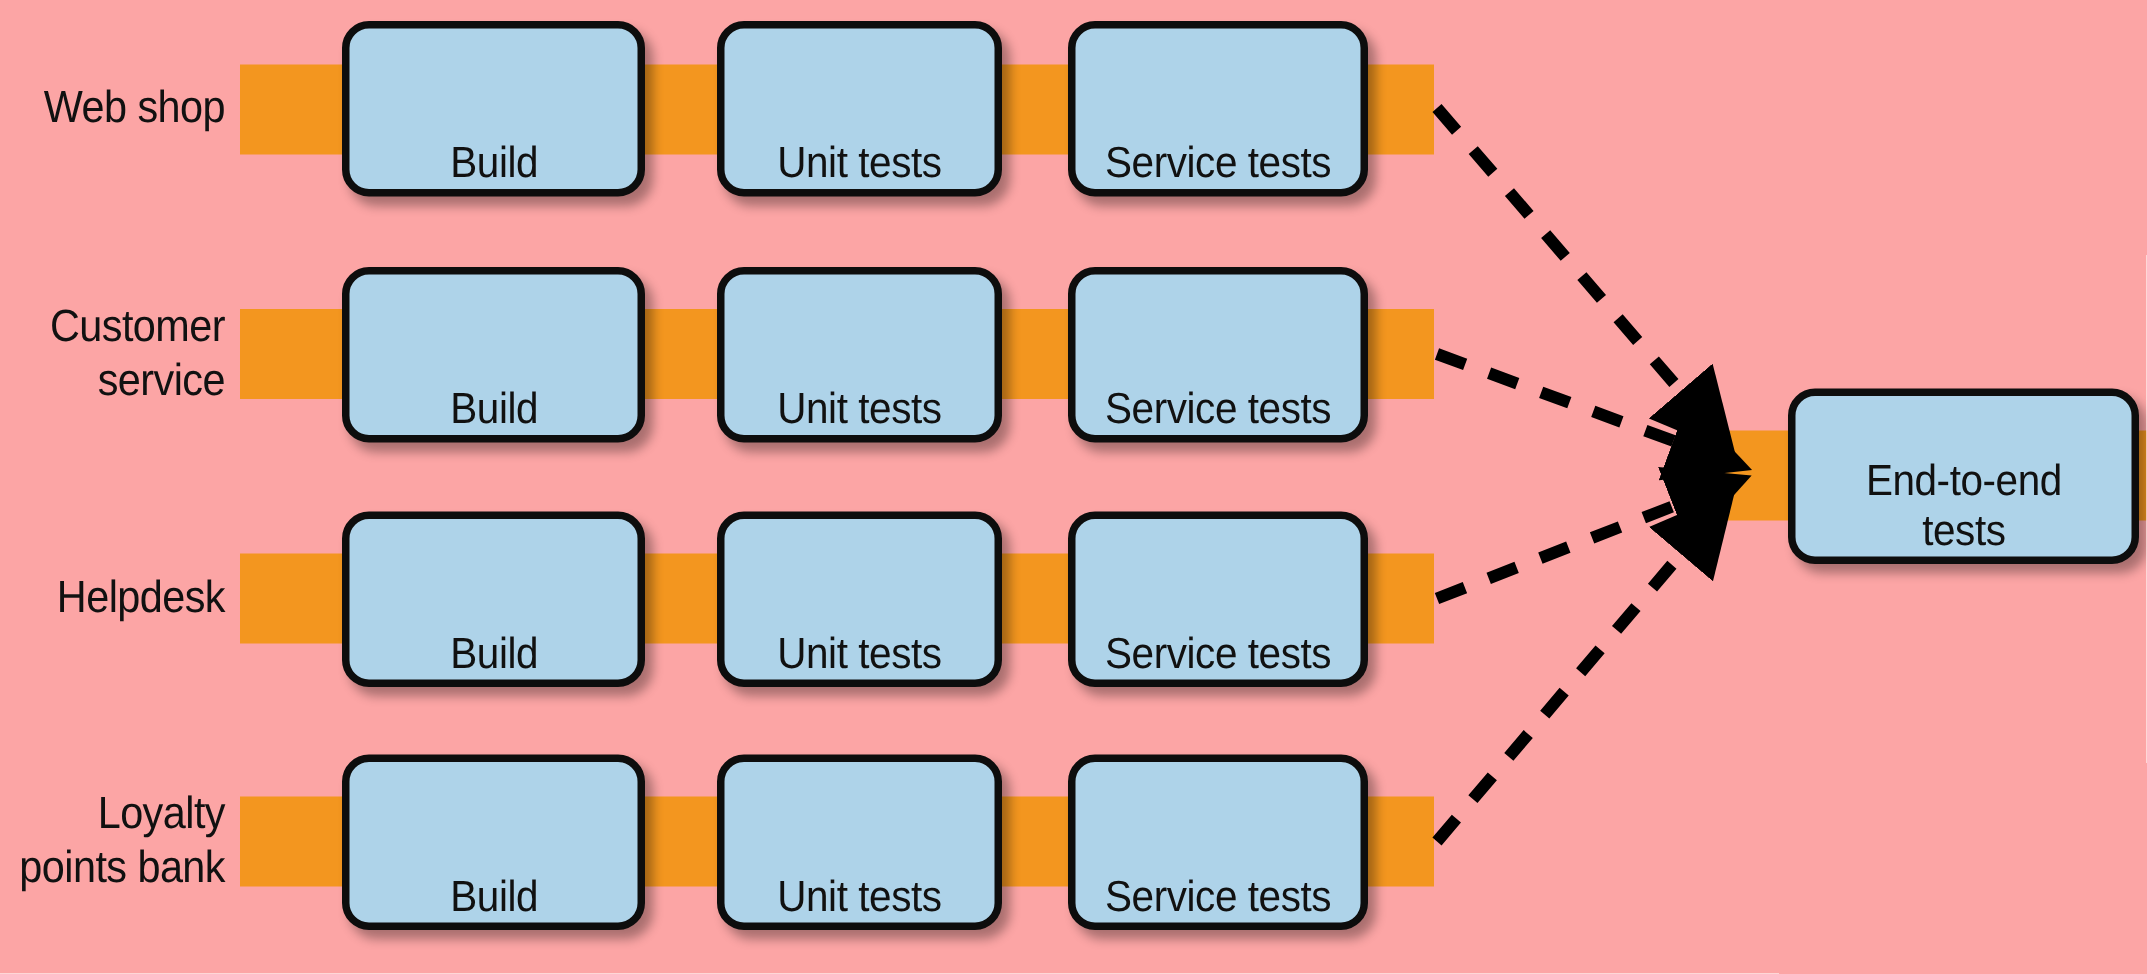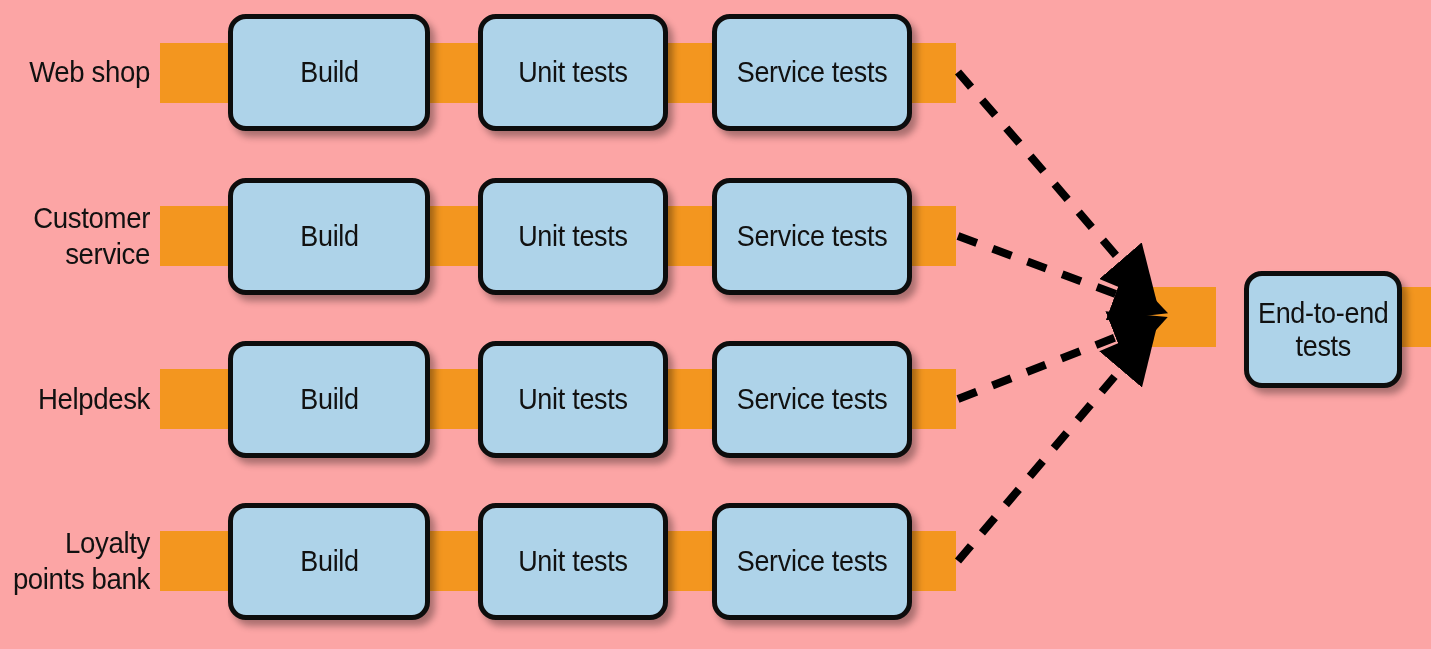--- a/index.html
+++ b/index.html
@@ -43,21 +43,21 @@
 
   
   .stage {
     position: absolute;
     box-sizing: border-box;
     background: #AED3E9;
     border: 5px solid #0D0D0D;
     border-radius: 18px;
     z-index: 3;
     display: flex;
-    align-items: center;
+    align-items: flex-end;
     justify-content: center;
     box-shadow: 5px 6px 7px rgba(0,0,0,0.33);
   }
   .stage-label {
     color: #111111;
     font-family: "Liberation Sans", sans-serif;
     font-size: 29px;
     line-height: 33px;
     text-align: center;
     white-space: pre-line;
@@ -161,18 +161,18 @@
   <div class="stage" style="left:478px; top:503px; width:190px; height:117px;">
     <span class="stage-label">Unit tests</span>
   </div>
   <div class="stage" style="left:712px; top:503px; width:200px; height:117px;">
     <span class="stage-label">Service tests</span>
   </div>
 
   <div class="orange-bar" style="left:1140px; top:287px; width:76px; height:60px;"></div>
   <div class="orange-bar" style="left:1380px; top:287px; width:51px; height:60px;"></div>
 
-  <div class="stage" style="left:1244px; top:259px; width:158px; height:117px;margin-top:12px;">
+  <div class="stage" style="left:1192px; top:259px; width:234px; height:117px;">
     <span class="stage-label">End-to-end
 tests</span>
   </div>
 
 </div>
 
 </body></html>

